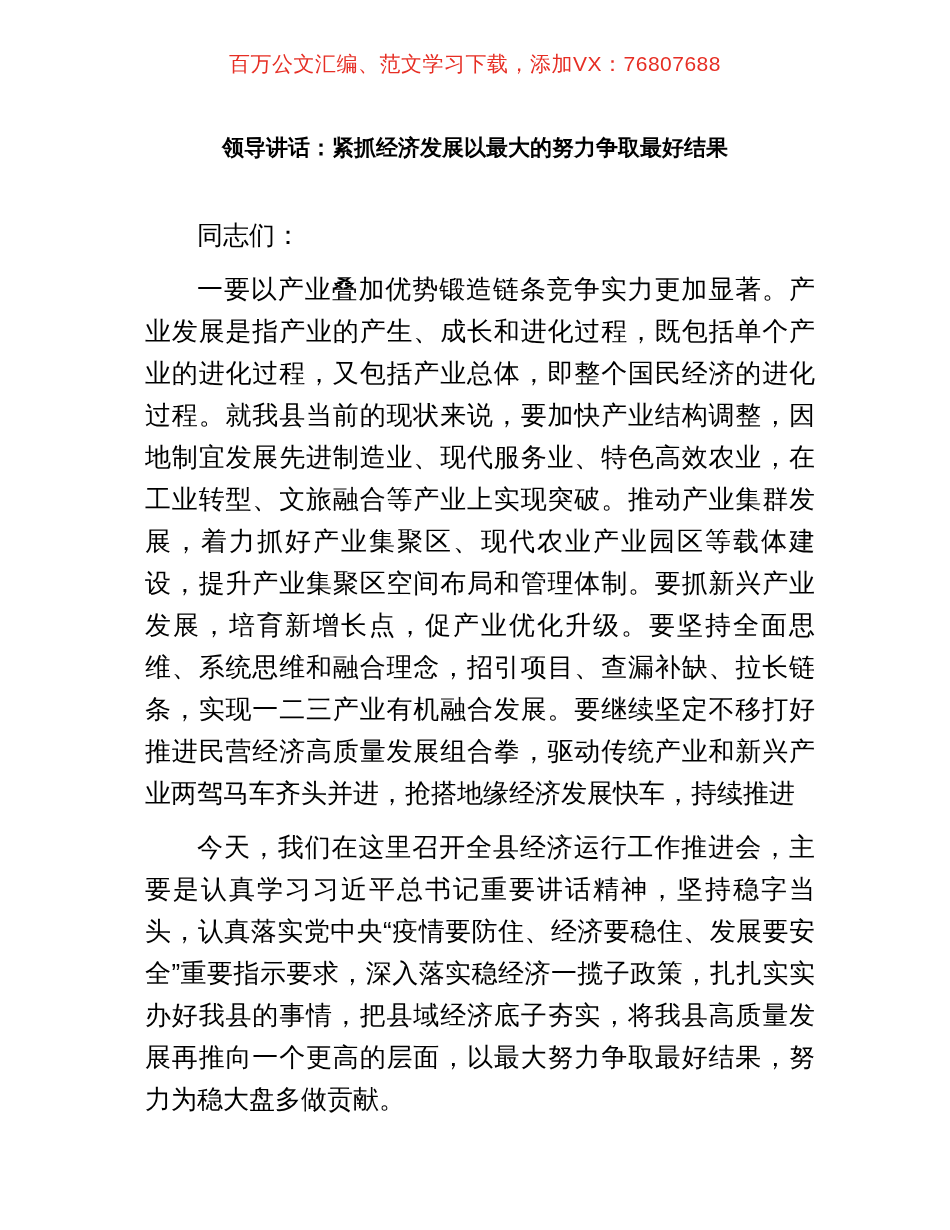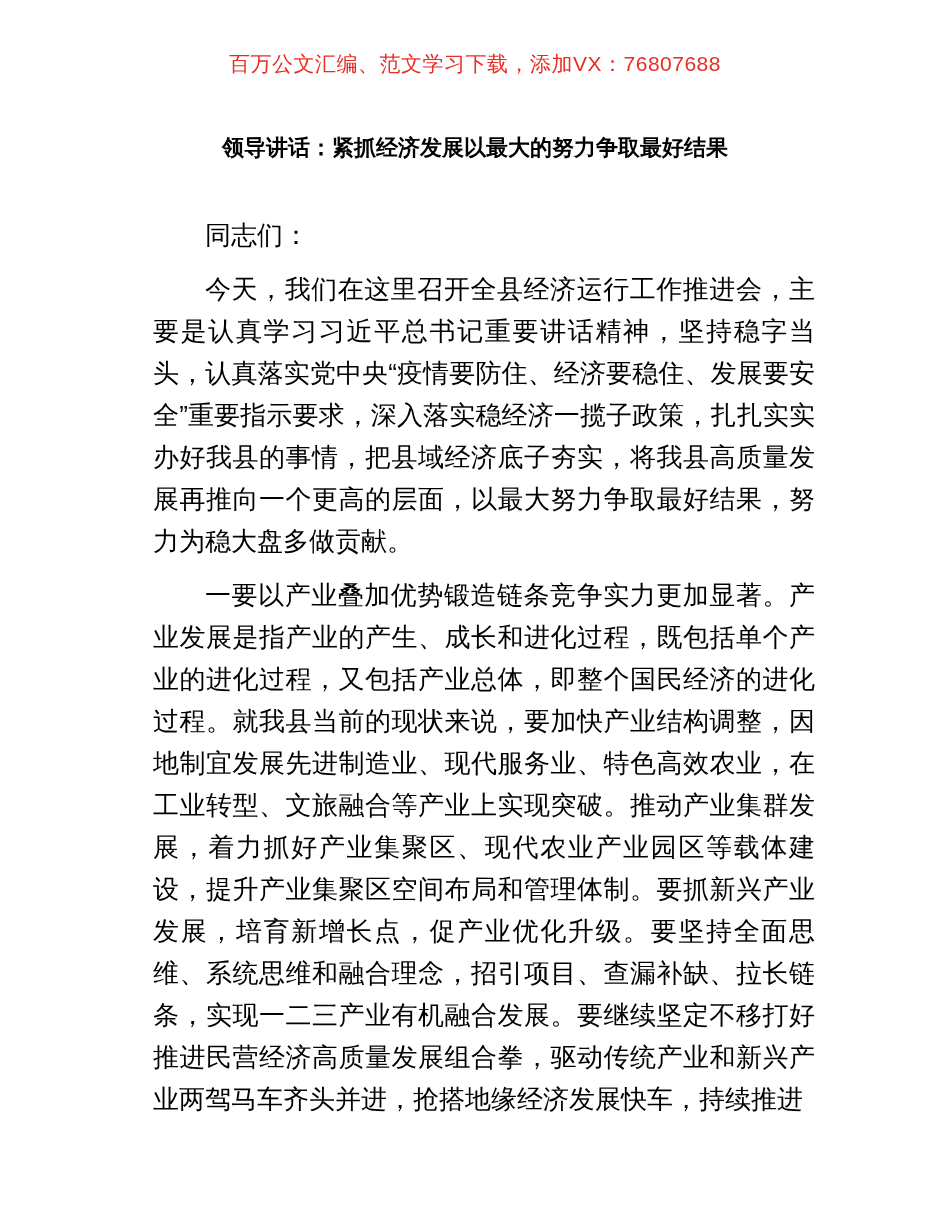--- a/index.html
+++ b/index.html
@@ -42,33 +42,33 @@
     position: absolute;
     top: 214px;
     left: 137px;
     width: 678px;
     font-size: 26px;
     line-height: 42px;
     text-align: justify;
     color: #000000;
   }
   .doc-body p {
-    margin: 0 0 12px 16px;
+    margin: 0 0 12px 8px;
     text-indent: 2em;
     word-break: break-all;
   }
 </style>
 </head>
 <body>
 
 <div class="page">
 
   <div class="promo-banner">百万公文汇编、范文学习下载，添加VX：76807688</div>
 
   <h1 class="doc-title">领导讲话：紧抓经济发展以最大的努力争取最好结果</h1>
 
   <div class="doc-body">
     <p>同志们：</p>
+    <p>一要以产业叠加优势锻造链条竞争实力更加显著。产业发展是指产业的产生、成长和进化过程，既包括单个产业的进化过程，又包括产业总体，即整个国民经济的进化过程。就我县当前的现状来说，要加快产业结构调整，因地制宜发展先进制造业、现代服务业、特色高效农业，在工业转型、文旅融合等产业上实现突破。推动产业集群发展，着力抓好产业集聚区、现代农业产业园区等载体建设，提升产业集聚区空间布局和管理体制。要抓新兴产业发展，培育新增长点，促产业优化升级。要坚持全面思维、系统思维和融合理念，招引项目、查漏补缺、拉长链条，实现一二三产业有机融合发展。要继续坚定不移打好推进民营经济高质量发展组合拳，驱动传统产业和新兴产业两驾马车齐头并进，抢搭地缘经济发展快车，持续推进</p>
     <p>今天，我们在这里召开全县经济运行工作推进会，主要是认真学习习近平总书记重要讲话精神，坚持稳字当头，认真落实党中央“疫情要防住、经济要稳住、发展要安全”重要指示要求，深入落实稳经济一揽子政策，扎扎实实办好我县的事情，把县域经济底子夯实，将我县高质量发展再推向一个更高的层面，以最大努力争取最好结果，努力为稳大盘多做贡献。</p>
-    <p>一要以产业叠加优势锻造链条竞争实力更加显著。产业发展是指产业的产生、成长和进化过程，既包括单个产业的进化过程，又包括产业总体，即整个国民经济的进化过程。就我县当前的现状来说，要加快产业结构调整，因地制宜发展先进制造业、现代服务业、特色高效农业，在工业转型、文旅融合等产业上实现突破。推动产业集群发展，着力抓好产业集聚区、现代农业产业园区等载体建设，提升产业集聚区空间布局和管理体制。要抓新兴产业发展，培育新增长点，促产业优化升级。要坚持全面思维、系统思维和融合理念，招引项目、查漏补缺、拉长链条，实现一二三产业有机融合发展。要继续坚定不移打好推进民营经济高质量发展组合拳，驱动传统产业和新兴产业两驾马车齐头并进，抢搭地缘经济发展快车，持续推进</p>
   </div>
 
 </div>
 
 </body></html>

